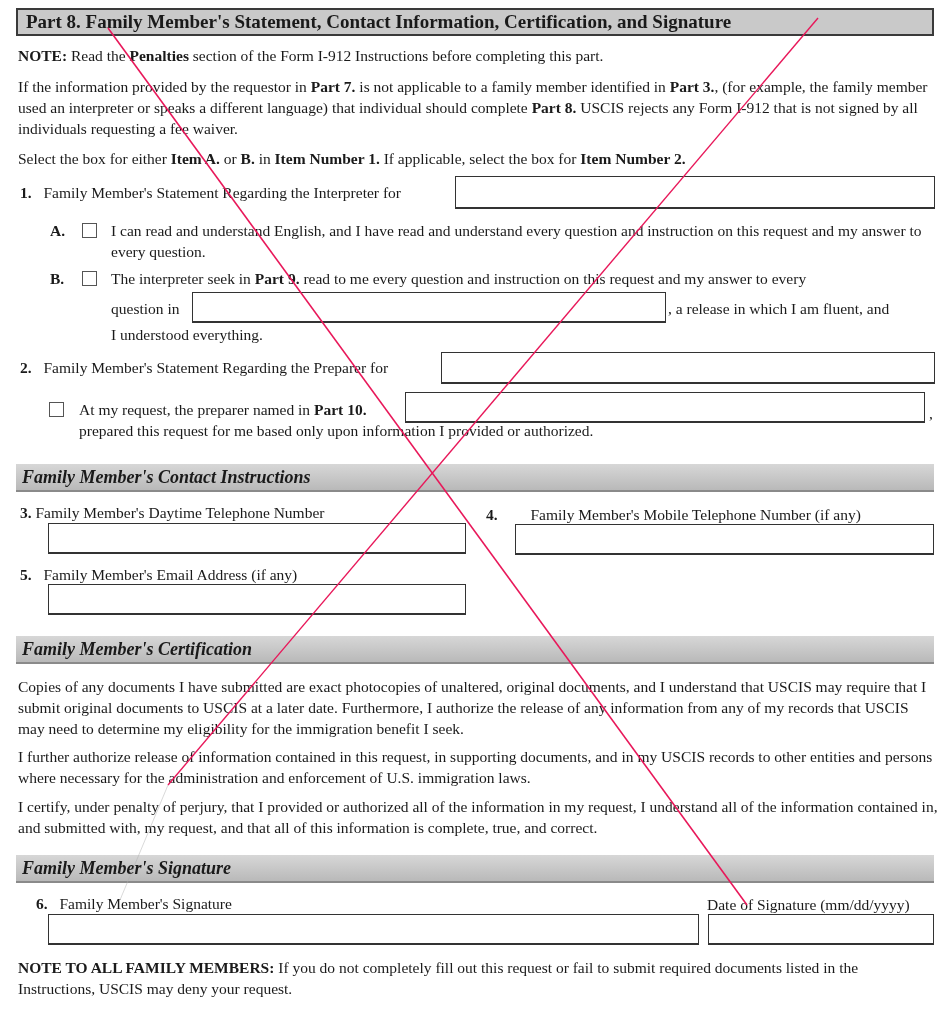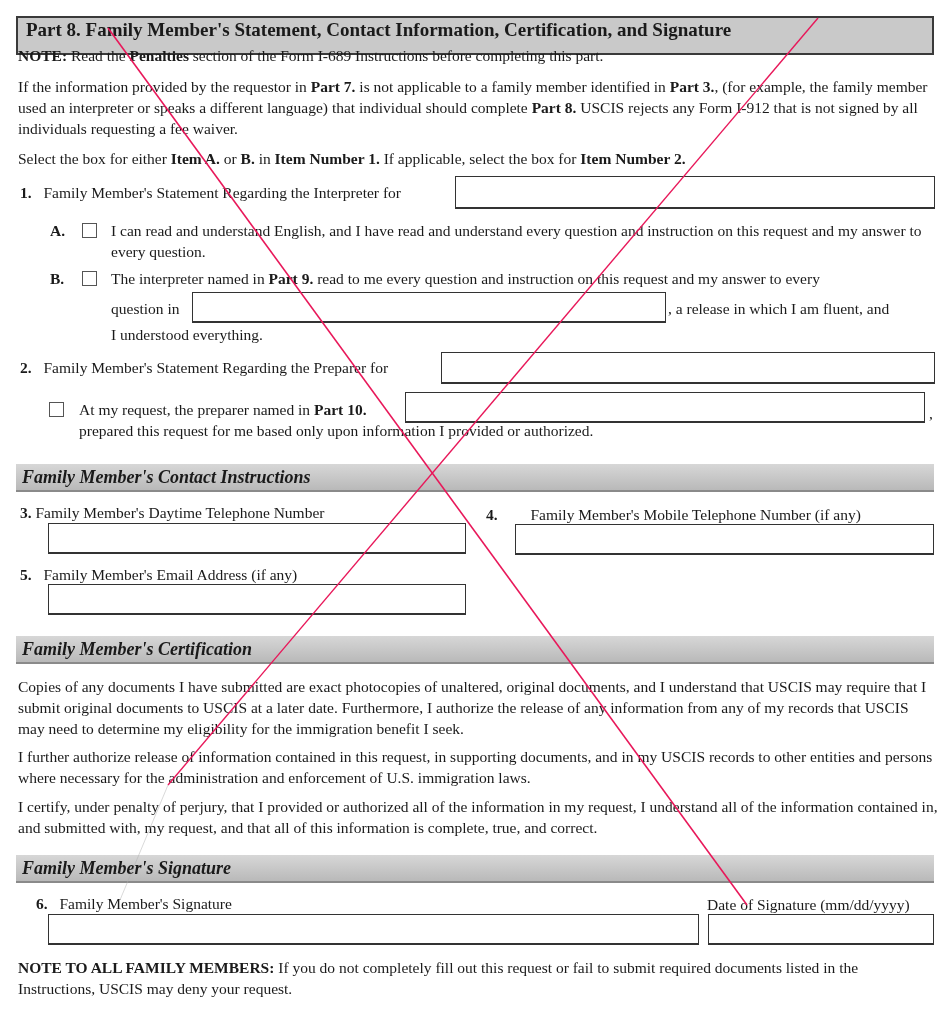--- a/index.html
+++ b/index.html
@@ -3,21 +3,21 @@
 <meta charset="utf-8">
 <style>
   html, body { margin: 0; padding: 0; background: #ffffff; }
   body {
     width: 950px; height: 1023px; position: relative; overflow: hidden;
     font-family: "Liberation Serif", "DejaVu Serif", serif;
     color: #1a1a1a; font-size: 15.5px;
   }
   .abs { position: absolute; }
   .part-header {
-    left: 16px; top: 16px; width: 918px; height: 39px;
+    left: 16px; top: 8px; width: 918px; height: 28px;
     background: #c9c9c9; border: 2px solid #3a3a3a; box-sizing: border-box;
     font-weight: bold; font-size: 19px; line-height: 23px; padding-left: 8px;
   }
   .sec-header {
     left: 16px; width: 918px; height: 28px;
     background: linear-gradient(#d7d7d7, #b9b9b9);
     border-bottom: 2px solid #8a8a8a; box-sizing: border-box;
     font-weight: bold; font-style: italic; font-size: 18px; line-height: 26px; padding-left: 6px;
   }
   .txt { left: 18px; width: 920px; line-height: 21px; }
@@ -28,21 +28,21 @@
   .chk { width: 15px; height: 15px; border: 1.3px solid #555; box-sizing: border-box; background: #fff; }
   .num { font-weight: bold; }
   svg.overlay { position: absolute; left: 0; top: 0; pointer-events: none; }
 </style>
 </head>
 <body>
 
 <div class="abs part-header">Part 8.  Family Member's Statement, Contact Information, Certification, and Signature</div>
 
 <div class="abs txt" style="top:45px;">
-  <span class="b">NOTE:</span><span> Read the </span><span class="b">Penalties</span><span> section of the Form I-689 Instructions before completing this part.</span>
+  <span class="b">NOTE:</span><span> Read the </span><span class="b">Penalties</span><span> section of the Form I-912 Instructions before completing this part.</span>
 </div>
 
 <div class="abs txt" style="top:76px; width:918px;">
   <span>If the information provided by the requestor in </span><span class="b">Part 7.</span><span> is not applicable to a family member identified in </span><span class="b">Part 3.</span><span>, (for example, the family member used an interpreter or speaks a different language) that individual should complete </span><span class="b">Part 8.</span><span>  USCIS rejects any Form I-912 that is not signed by all individuals requesting a fee waiver.</span>
 </div>
 
 <div class="abs txt" style="top:148px;">
   <span>Select the box for either </span><span class="b">Item A.</span><span> or </span><span class="b">B.</span><span> in </span><span class="b">Item Number 1.</span><span>  If applicable, select the box for </span><span class="b">Item Number 2.</span>
 </div>
 
@@ -52,21 +52,21 @@
 </div>
 <div class="abs field" style="left:455px; top:176px; width:480px; height:33px;"></div>
 
 <div class="abs b" style="left:50px; top:220px; line-height:21px;">A.</div>
 <div class="abs chk" style="left:82px; top:223px;"></div>
 <div class="abs" style="left:111px; top:220px; width:825px; line-height:21px;">I can read and understand English, and I have read and understand every question and instruction on this request and my answer to every question.</div>
 
 <div class="abs b" style="left:50px; top:268px; line-height:21px;">B.</div>
 <div class="abs chk" style="left:82px; top:271px;"></div>
 <div class="abs" style="left:111px; top:268px; line-height:21px;">
-  <span>The interpreter named in </span><span class="b">Part 9.</span><span> read to me every question and instruction on this request and my answer to every</span>
+  <span>The interpreter seek in </span><span class="b">Part 9.</span><span> read to me every question and instruction on this request and my answer to every</span>
 </div>
 <div class="abs" style="left:111px; top:298px; line-height:21px;">question in</div>
 <div class="abs field" style="left:192px; top:292px; width:474px; height:31px;"></div>
 <div class="abs" style="left:668px; top:298px; line-height:21px;">, a release in which I am fluent, and</div>
 <div class="abs" style="left:111px; top:324px; line-height:21px;">I understood everything.</div>
 
 <div class="abs" style="left:20px; top:357px; line-height:21px;">
   <span class="num">2.</span>
   <span style="margin-left:8px;">Family Member's Statement Regarding the Preparer for</span>
 </div>

